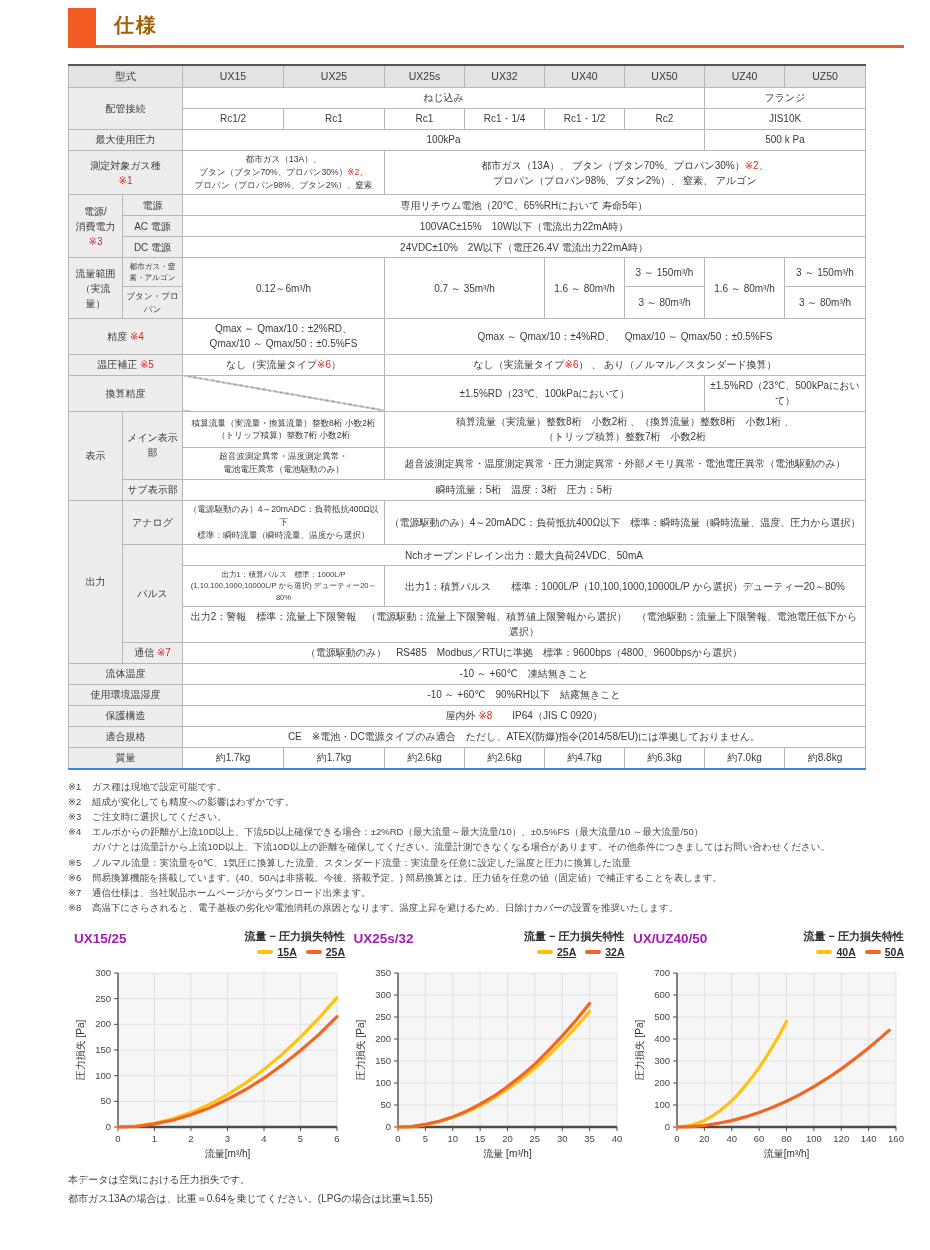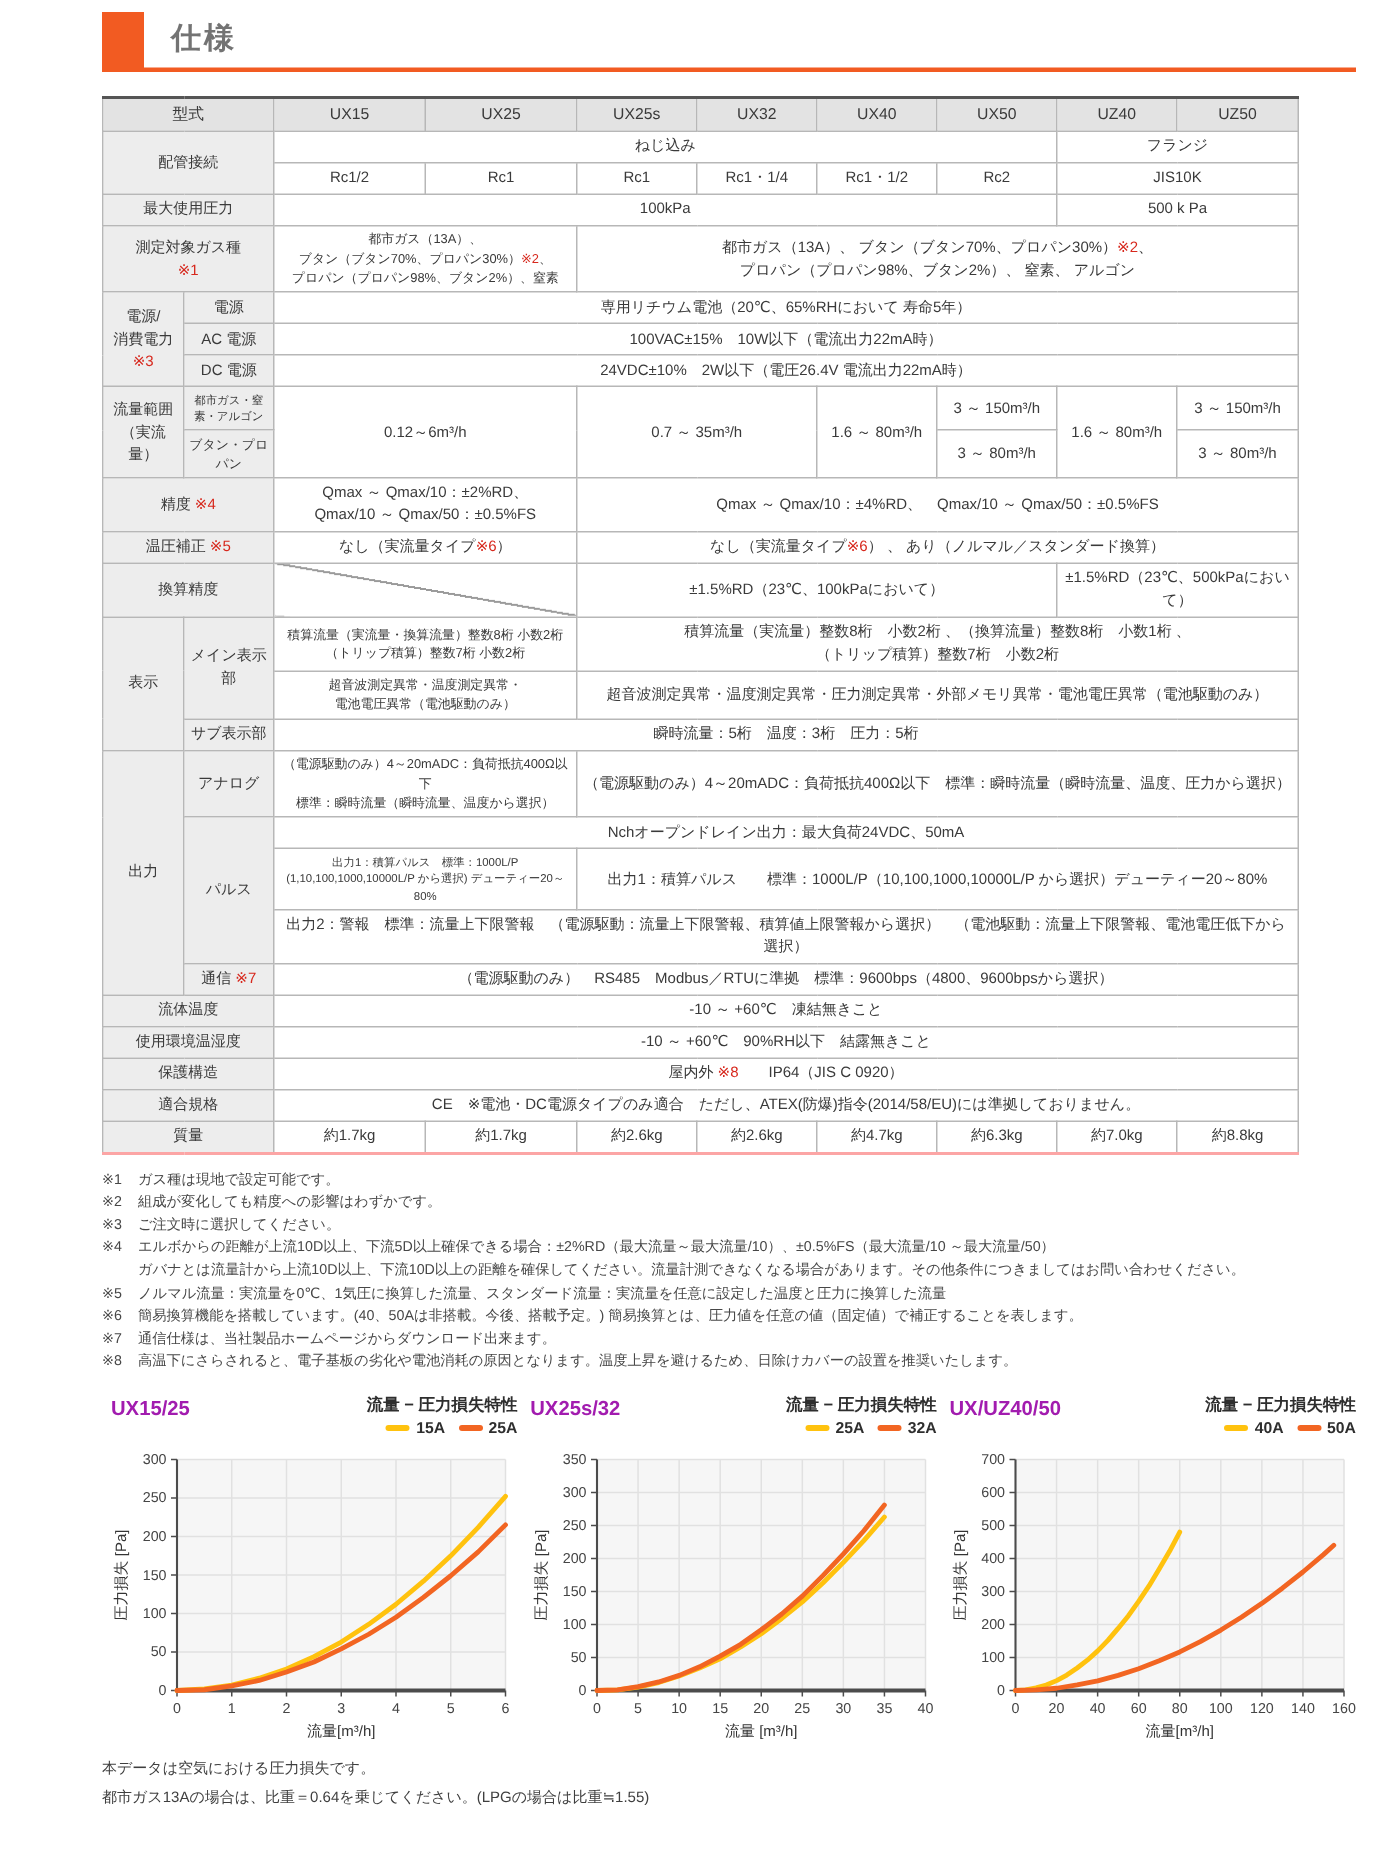--- a/index.html
+++ b/index.html
@@ -23,32 +23,32 @@
     height:42px;
     border-bottom:3px solid var(--accent);
     display:flex;align-items:center;
     padding-left:46px;
   }
   .section-head .sq{
     position:absolute;left:0;bottom:-1px;
     width:28px;height:38px;background:var(--accent);
   }
   .section-title{
-    margin:0;font-size:20px;font-weight:bold;color:#737373;letter-spacing:2px;
+    margin:0;font-size:20px;font-weight:bold;color:#a16207;letter-spacing:2px;
   }
 
   
   table.spec{
     border-collapse:collapse;
     table-layout:fixed;
     width:797px;
     margin-top:16px;
     font-size:10px;
     border-top:2px solid #555;
-    border-bottom:2px solid #fca5a5;
+    border-bottom:2px solid #3b82f6;
   }
   table.spec td{
     border:1px solid #b7b7b7;
     text-align:center;
     vertical-align:middle;
     padding:2.5px 3px;
     line-height:1.5;
     overflow:hidden;
     color:#3a3a3a;
   }
@@ -72,21 +72,21 @@
 
   
   .section-head.second{margin-top:16px;}
   .charts{display:flex;justify-content:space-between;margin-top:14px;padding-left:6px;}
   .chart{width:271px;}
   .chart-head{display:flex;align-items:flex-start;margin-bottom:2px;min-height:34px;}
   .chart-name{font-size:13.5px;font-weight:bold;color:#a21caf;padding-top:2px;}
   .chart-right{margin-left:auto;text-align:right;}
   .chart-title{font-size:11px;font-weight:bold;color:#2e2e2e;text-align:right;}
   .legend{display:flex;justify-content:flex-end;align-items:center;gap:9px;margin-top:2px;}
-  .legend .li{display:flex;align-items:center;gap:4px;font-size:10.5px;font-weight:bold;color:#2e2e2e;}
+  .legend .li{display:flex;align-items:center;gap:4px;font-size:10.5px;font-weight:bold;color:#2e2e2e;text-decoration:underline;}
   .legend .sw{display:inline-block;width:16px;height:4px;border-radius:2px;}
   .chart svg{display:block;}
 
   .chart-notes{margin-top:10px;font-size:10px;line-height:1.85;color:#3f3f3f;}
 </style>
 </head>
 <body>
 
 <div class="page">
 

